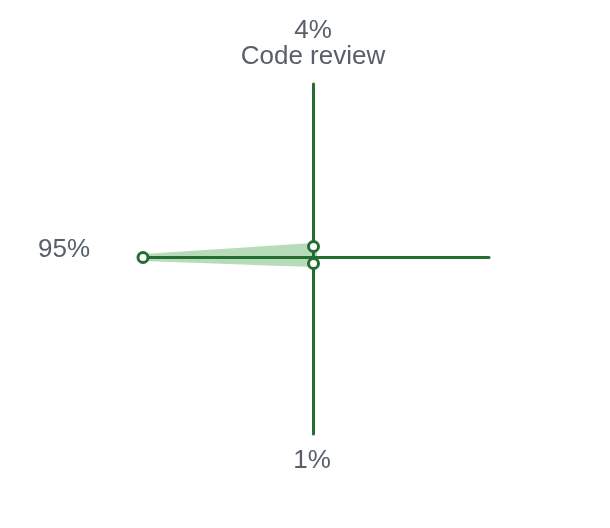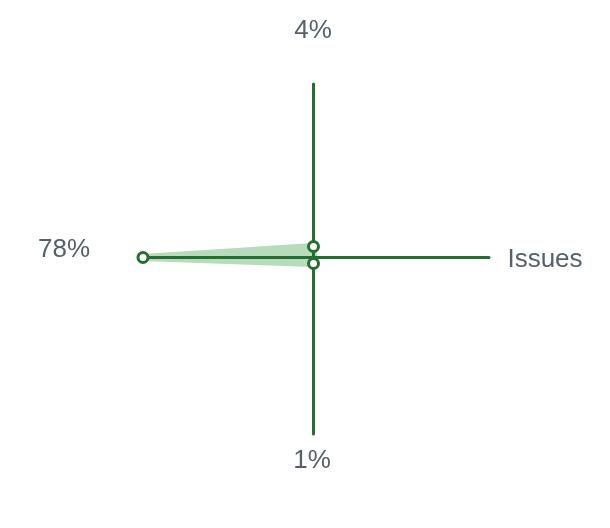--- a/index.html
+++ b/index.html
@@ -41,27 +41,25 @@
       <polygon points="313.5,246.5 313.5,257.5 313.5,263.5 143,257.5" fill="#b7dcba" stroke="#b7dcba" stroke-width="7" stroke-linejoin="round"></polygon>
       <line x1="313.5" y1="84" x2="313.5" y2="434" stroke="#256d32" stroke-width="3" stroke-linecap="round"></line>
       <line x1="143" y1="257.5" x2="489" y2="257.5" stroke="#256d32" stroke-width="3" stroke-linecap="round"></line>
       <circle cx="313.5" cy="246.5" r="5" fill="#ffffff" stroke="#256d32" stroke-width="3"></circle>
       <circle cx="313.5" cy="263.5" r="5" fill="#ffffff" stroke="#256d32" stroke-width="3"></circle>
       <circle cx="143" cy="257.5" r="5" fill="#ffffff" stroke="#256d32" stroke-width="3"></circle>
     </svg>
 
   <div class="axis-label" style="left:313px; top:16px;">
     <span class="pct">4%</span>
+    <span class="nm">Code review</span>
   </div>
 
-  <div class="axis-label" style="left:545px; top:245px;">
-    <span class="nm">Issues</span>
-  </div>
 
   <div class="axis-label" style="left:312px; top:446px;">
     <span class="pct">1%</span>
   </div>
 
   <div class="axis-label" style="left:64px; top:235px;">
-    <span class="pct">78%</span>
+    <span class="pct">95%</span>
   </div>
 
 </div>
 
 </body></html>

